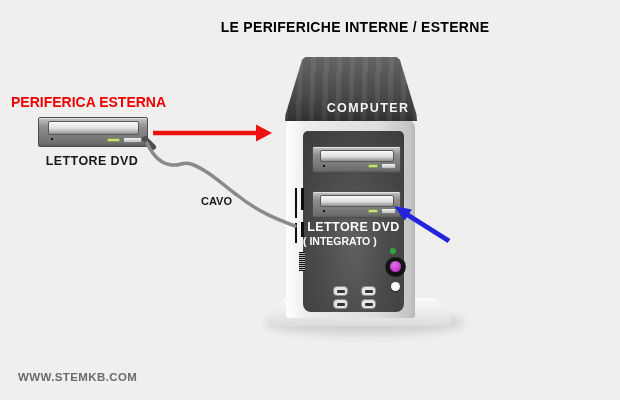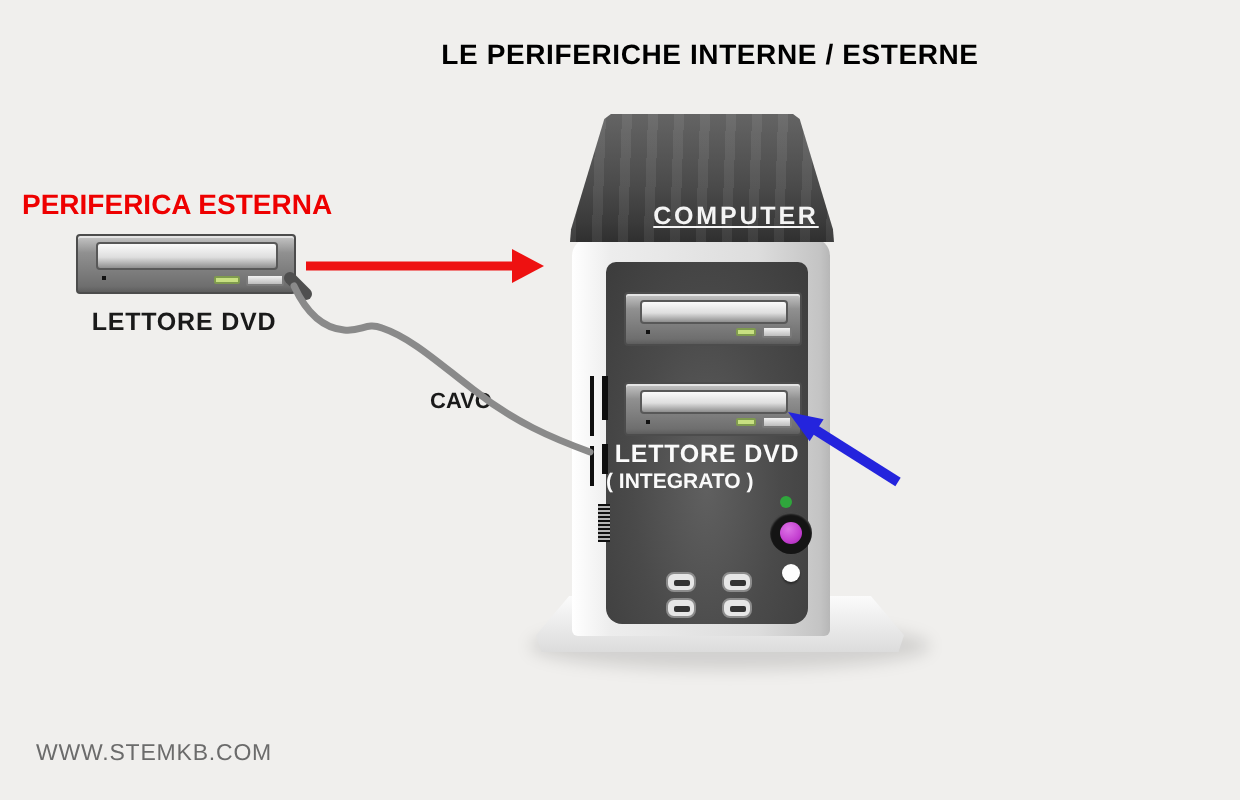--- a/index.html
+++ b/index.html
@@ -1,40 +1,40 @@
 <!DOCTYPE html>
 <html style="--background: #f0efed; --external-accent: #ee0000; --internal-accent: #1a1adf; --red-arrow: #ee1111; --blue-arrow: #2424dd; --cable: #8a8a8a; --led-green: #c8e082; --status-green: #2fa63c; --power-button: #c43fd0;"><head>
 <meta charset="utf-8">
 <style>
   html,body{margin:0;padding:0;}
   body{font-family:"Liberation Sans", sans-serif; background:#ffffff;}
   #canvas{
     position:relative; width:620px; height:400px; overflow:hidden;
     background:var(--background,#f0efed);
   }
-  .txt{position:absolute; white-space:nowrap;}
+  .txt{position:absolute; white-space:nowrap;font-weight:bold;}
 
   
   .title{
     left:355px; top:19px; transform:translateX(-50%);
     font-size:14px; font-weight:bold; color:#000; letter-spacing:.3px;
   }
   .ext-label{
     left:11px; top:94px; font-size:14px; font-weight:bold;
     color:var(--external-accent,#e00);
   }
   .int-label{
     left:443px; top:242px; font-size:14px; font-weight:bold;
     color:var(--internal-accent,#1a1adf);
   }
   .ext-dev-line1{left:36px; top:154px; width:112px; text-align:center;
     font-size:12.5px; font-weight:bold; color:#1a1a1a; letter-spacing:.4px;}
   .ext-dev-line2{left:36px; top:170px; width:112px; text-align:center;
     font-size:10.5px; font-weight:bold; color:#1a1a1a;}
-  .cavo-label{left:201px; top:195px; font-size:11px; font-weight:bold; color:#1a1a1a;margin-left:14px;}
+  .cavo-label{left:201px; top:195px; font-size:11px; font-weight:bold; color:#1a1a1a;}
   .watermark{left:18px; top:371px; font-size:11.5px; color:#6b6b6b; letter-spacing:.4px;}
 
   
   .drive{
     position:absolute; box-sizing:border-box;
     background:linear-gradient(180deg,#c6c6c6,#909090 30%,#6e6e6e 90%,#5d5d5d);
     border:1px solid #4c4c4c; border-radius:2px;
     box-shadow:inset 0 1px 0 rgba(255,255,255,.55);
   }
   .drive .tray{
@@ -74,21 +74,21 @@
     left:2px; top:2px; width:132px; height:64px;
     background:linear-gradient(180deg,#646464,#4b4b4b 55%,#3a3a3a 85%,#2f2f2f);
     clip-path:polygon(15.5% 0,84.5% 0,87% 4%,99.6% 90%,100% 100%,0 100%,0.4% 90%,13% 4%);
   }
   .tower-top::after{
     content:""; position:absolute; inset:0;
     background:repeating-linear-gradient(92deg,rgba(255,255,255,.07) 0 5px,rgba(255,255,255,0) 5px 13px);
   }
   .computer-label{
     left:0; bottom:5px; width:100%; text-align:center;
-    font-size:12.5px; font-weight:bold; color:#f4f4f4; letter-spacing:1.4px; z-index:2;text-decoration:underline;
+    font-size:12.5px; font-weight:bold; color:#f4f4f4; letter-spacing:1.4px; z-index:2;
   }
   .tower-panel{
     left:20px; top:76px; width:101px; height:181px;
     background:radial-gradient(ellipse at 50% 62%, #606060 0%, #4a4a4a 52%, #3c3c3c 100%);
     border-radius:5px 5px 8px 8px;
   }
   .int-dev-line1{left:20px; top:165px; width:101px; text-align:center;
     font-size:12.5px; font-weight:bold; color:#fafafa; letter-spacing:.4px;}
   .int-dev-line2{left:20px; top:180px; width:101px; text-align:left;
     font-size:10.5px; font-weight:bold; color:#fafafa;}

